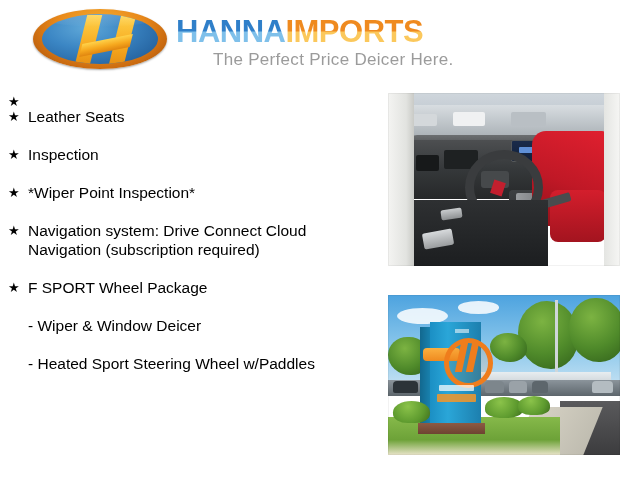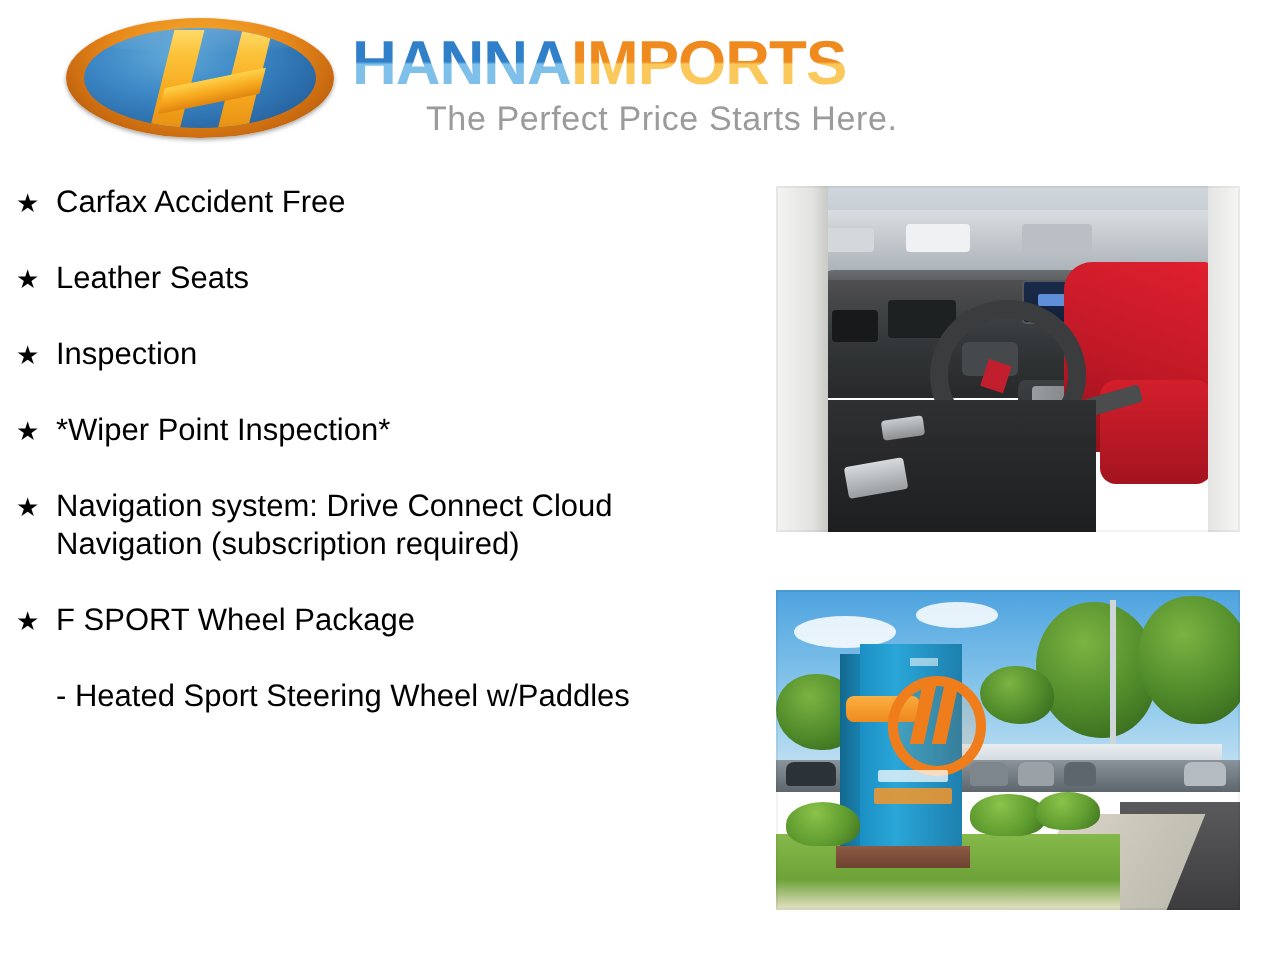--- a/index.html
+++ b/index.html
@@ -372,28 +372,27 @@
     <div class="oval-outer"></div>
     <div class="oval-inner">
       <div class="h-bar h-left"></div>
       <div class="h-bar h-right"></div>
       <div class="h-bar h-cross"></div>
     </div>
   </div>
 
   <div id="logo-wordmark"><span id="wm-hanna">HANNA</span><span id="wm-imports">IMPORTS</span></div>
 
-  <div id="logo-tagline">The Perfect Price Starts Here.</div>
+  <div id="logo-tagline">The Perfect Price Deicer Here.</div>
 </div>
 
 <div id="feature-list">
 
   <div class="feature-row first">
     <span class="bullet">★</span>
-    <span>Carfax Accident Free</span>
   </div>
 
   <div class="feature-row">
     <span class="bullet">★</span>
     <span>Leather Seats</span>
   </div>
 
   <div class="feature-row">
     <span class="bullet">★</span>
     <span>Inspection</span>
@@ -407,20 +406,23 @@
   <div class="feature-row">
     <span class="bullet">★</span>
     <span>Navigation system: Drive Connect Cloud Navigation (subscription required)</span>
   </div>
 
   <div class="feature-row">
     <span class="bullet">★</span>
     <span>F SPORT Wheel Package</span>
   </div>
 
+  <div class="feature-row sub spaced">
+    <span>- Wiper &amp; Window Deicer</span>
+  </div>
 
   <div class="feature-row sub">
     <span>- Heated Sport Steering Wheel w/Paddles</span>
   </div>
 </div>
 
 <div class="photo" id="photo-interior">
   <div class="int-sky"></div>
   <div class="int-lot"></div>
   <div class="int-car1"></div>

